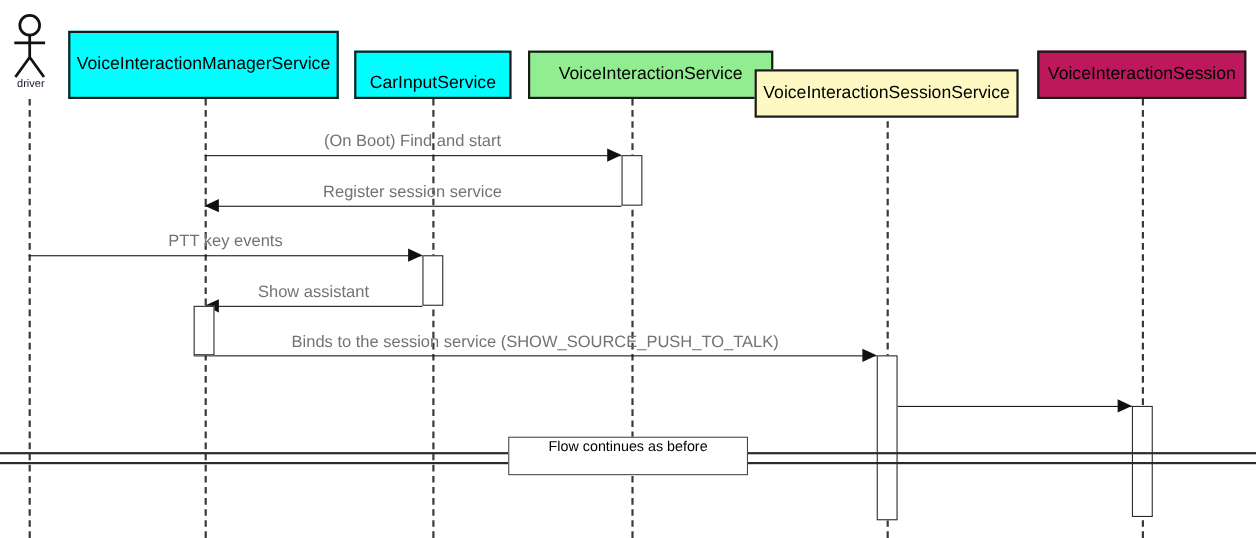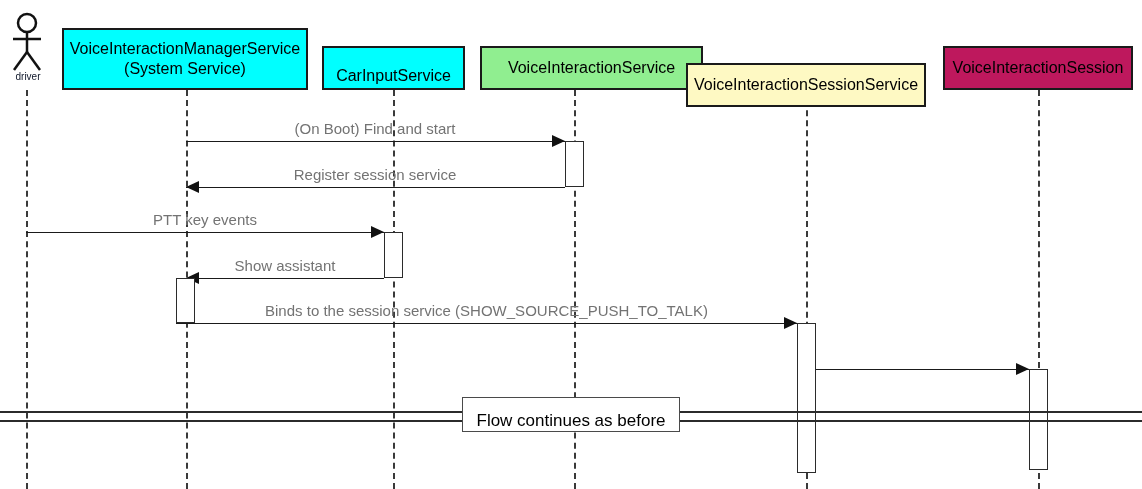--- a/index.html
+++ b/index.html
@@ -78,23 +78,23 @@
     border-top: 2px solid #2b2b2b;
     left: 0;
     width: 1142px;
   }
   .divider-box {
     position: absolute;
     box-sizing: border-box;
     background: #ffffff;
     border: 1.5px solid #4a4a4a;
     display: flex;
-    align-items: flex-end;
+    align-items: flex-start;
     justify-content: center;
-    font-size: 17px;
+    font-size: 13px;
     color: #000000;
     white-space: nowrap;
   }
 </style>
 </head>
 <body>
 
 <div id="canvas">
 
   <svg style="position:absolute;left:8px;top:12px;width:38px;height:60px;" viewBox="0 0 38 60">
@@ -109,21 +109,20 @@
   <div class="lifeline" style="left:26px;top:90px;height:399px;"></div>
   <div class="lifeline" style="left:186px;top:90px;height:399px;"></div>
   <div class="lifeline" style="left:393px;top:90px;height:399px;"></div>
   <div class="lifeline" style="left:574px;top:90px;height:399px;"></div>
   <div class="lifeline" style="left:806px;top:90px;height:399px;"></div>
   <div class="lifeline" style="left:1038px;top:90px;height:399px;"></div>
 
   <div class="participant-box" style="left:62px;top:28px;width:246px;height:62px;background:#00FFFF;">
     <div>
       <div>VoiceInteractionManagerService</div>
-      <div>(System Service)</div>
     </div>
   </div>
 
   <div class="participant-box" style="left:322px;top:46px;width:143px;height:44px;background:#00FFFF;align-items:flex-end;">
     <span>CarInputService</span>
   </div>
 
   <div class="participant-box" style="left:480px;top:46px;width:223px;height:44px;background:#90EE90;">
     <span>VoiceInteractionService</span>
   </div>

